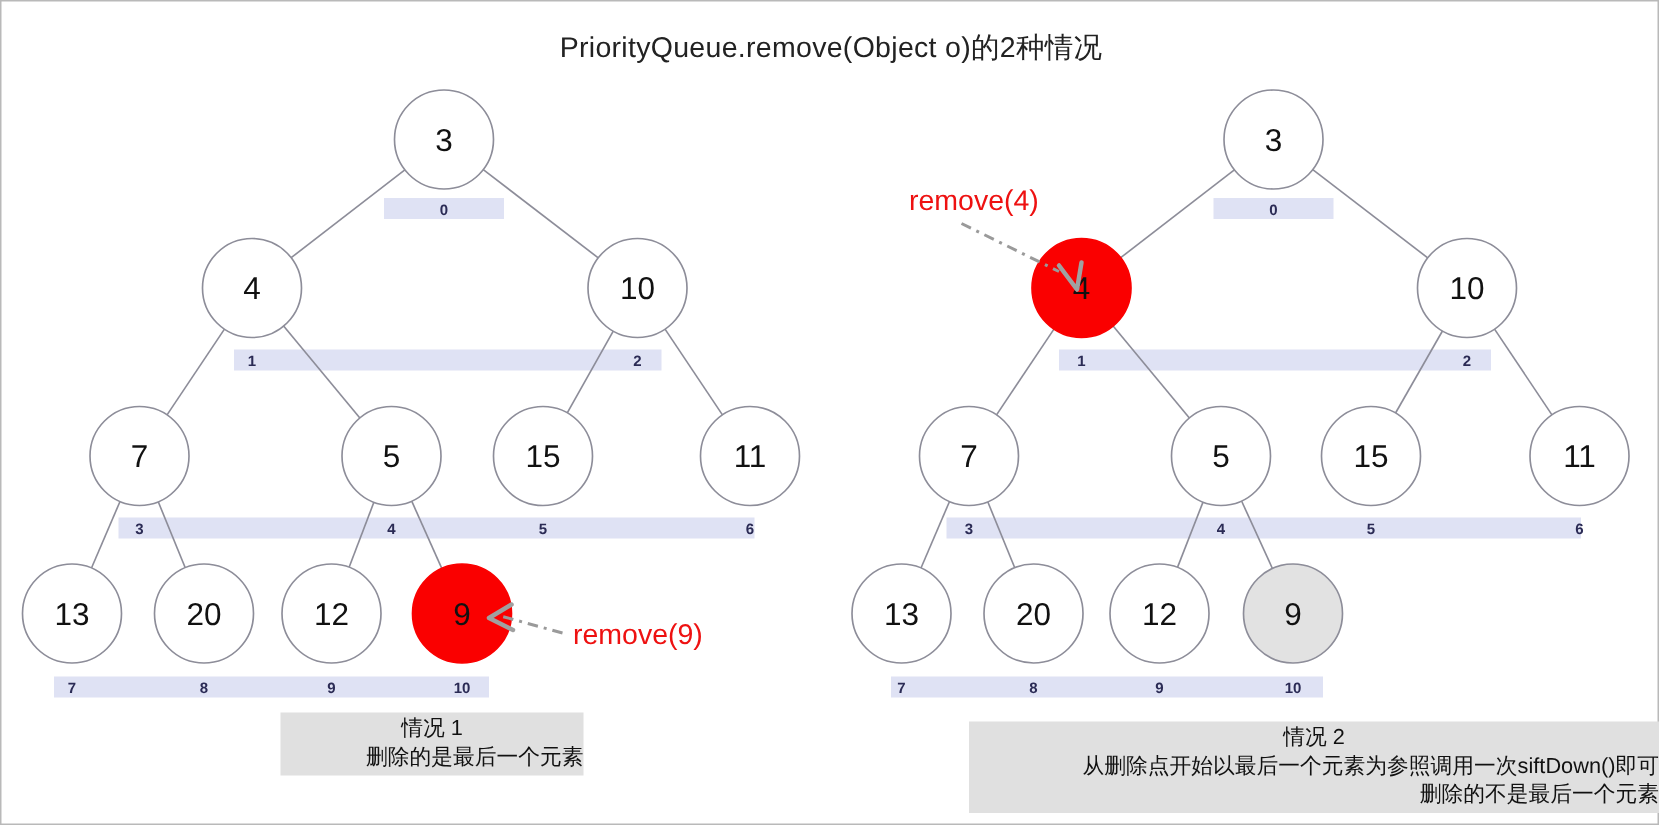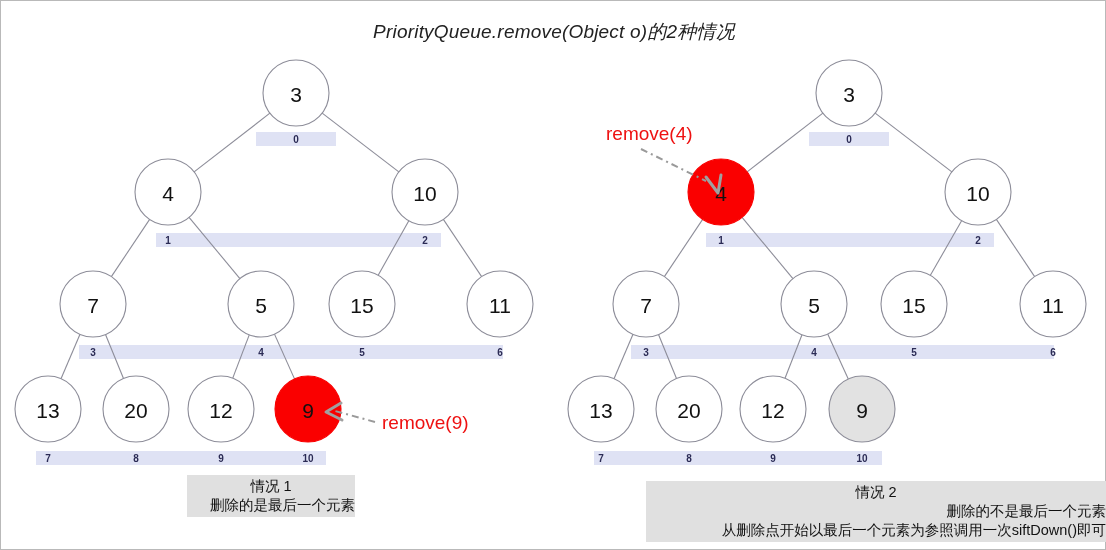--- a/index.html
+++ b/index.html
@@ -13,21 +13,20 @@
     width:1106px;height:550px;
     background:#ffffff;
     border:1px solid #b9b9b9;
     box-sizing:border-box;
   }
   #title{
     position:absolute;left:0;top:18px;width:1106px;
     text-align:center;
     font-size:19px;color:#222;
     letter-spacing:.2px;
-    font-style:italic;
   }
   svg.diagram{position:absolute;left:0;top:0;}
   .node-circle{fill:#ffffff;stroke:#8d8d99;stroke-width:1.1;}
   .node-circle.red{fill:#fa0000;stroke:#fa0000;}
   .node-circle.grey{fill:#e2e2e2;stroke:#8d8d99;}
   .node-label{
     font-family:"Liberation Sans","DejaVu Sans",sans-serif;
     font-size:21px;fill:#111;text-anchor:middle;dominant-baseline:central;
   }
   .edge{stroke:#8d8d99;stroke-width:1.1;fill:none;}
@@ -166,24 +165,24 @@
           <text x="381" y="428" class="callout-text" text-anchor="start">remove(9)</text>
         </g>
         <g>
           <line x1="640" y1="148" x2="705" y2="180" class="callout-line"></line>
           <path d="M 705 176 L 717 192 L 720 174" class="callout-arrow"></path>
           <text x="605" y="139" class="callout-text" text-anchor="start">remove(4)</text>
         </g>
       </g>
   </svg>
 
-  <div class="caption-box" id="caption-left" style="left: 186px; top: 474px; width: 168px;">
+  <div class="caption-box" id="caption-left" style="left: 186px; top: 474px; width: 202px;">
     <div class="caption-head">情况 1</div>
     <div class="caption-line">删除的是最后一个元素</div>
   </div>
 
   <div class="caption-box" id="caption-right" style="left: 645px; top: 480px; width: 460px;">
     <div class="caption-head">情况 2</div>
+    <div class="caption-line">从删除点开始以最后一个元素为参照调用一次siftDown()即可</div>
     <div class="caption-line">删除的不是最后一个元素</div>
-    <div class="caption-line">从删除点开始以最后一个元素为参照调用一次siftDown()即可</div>
   </div>
 
 </div>
 
 </body></html>

